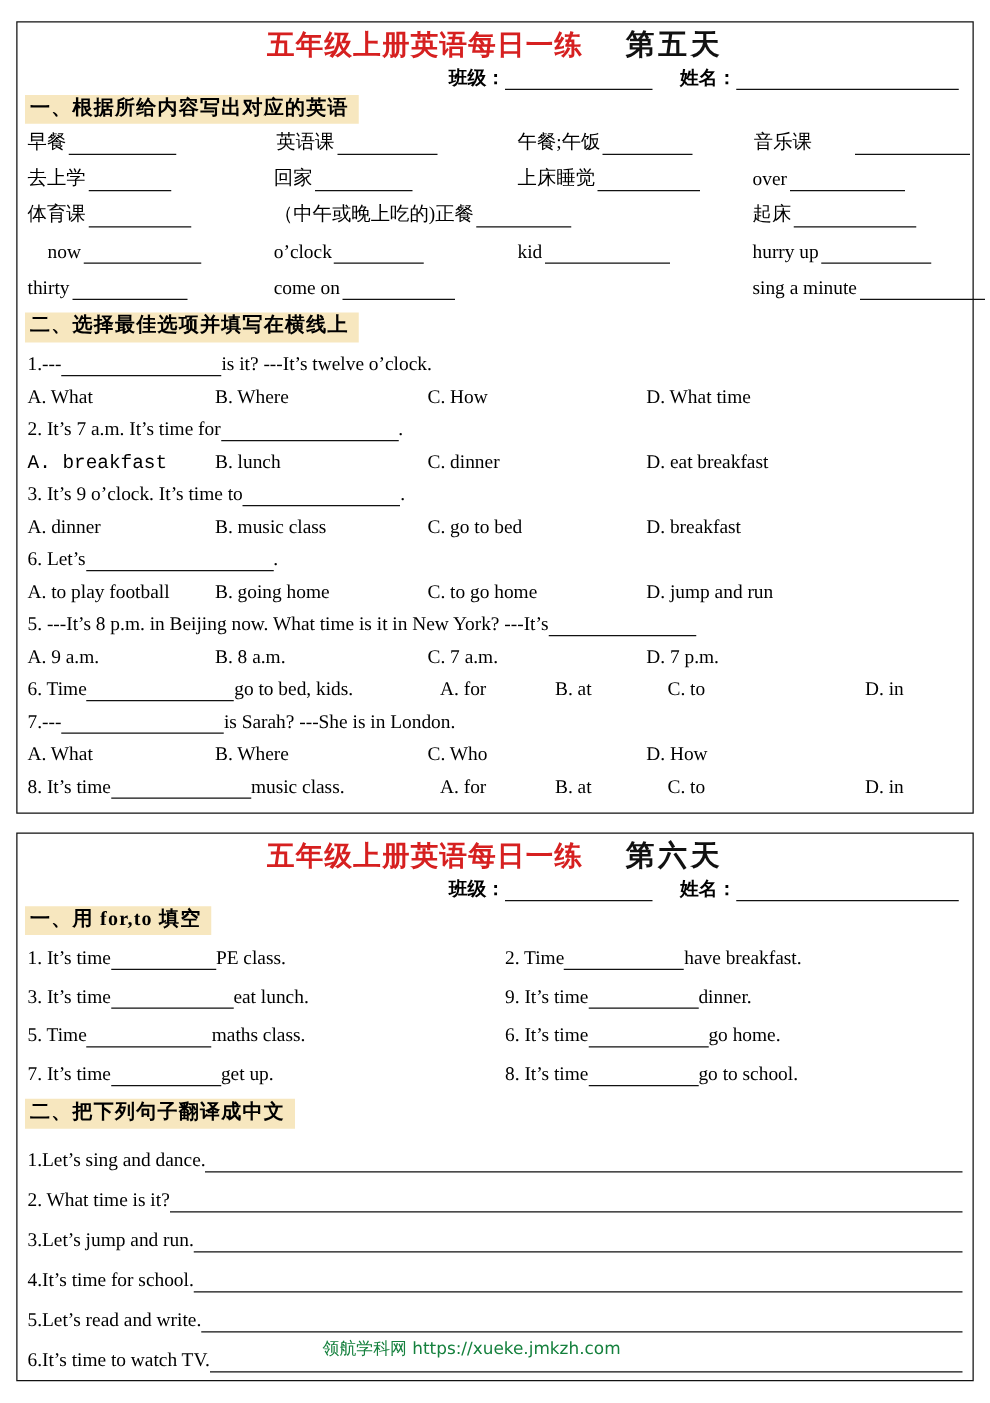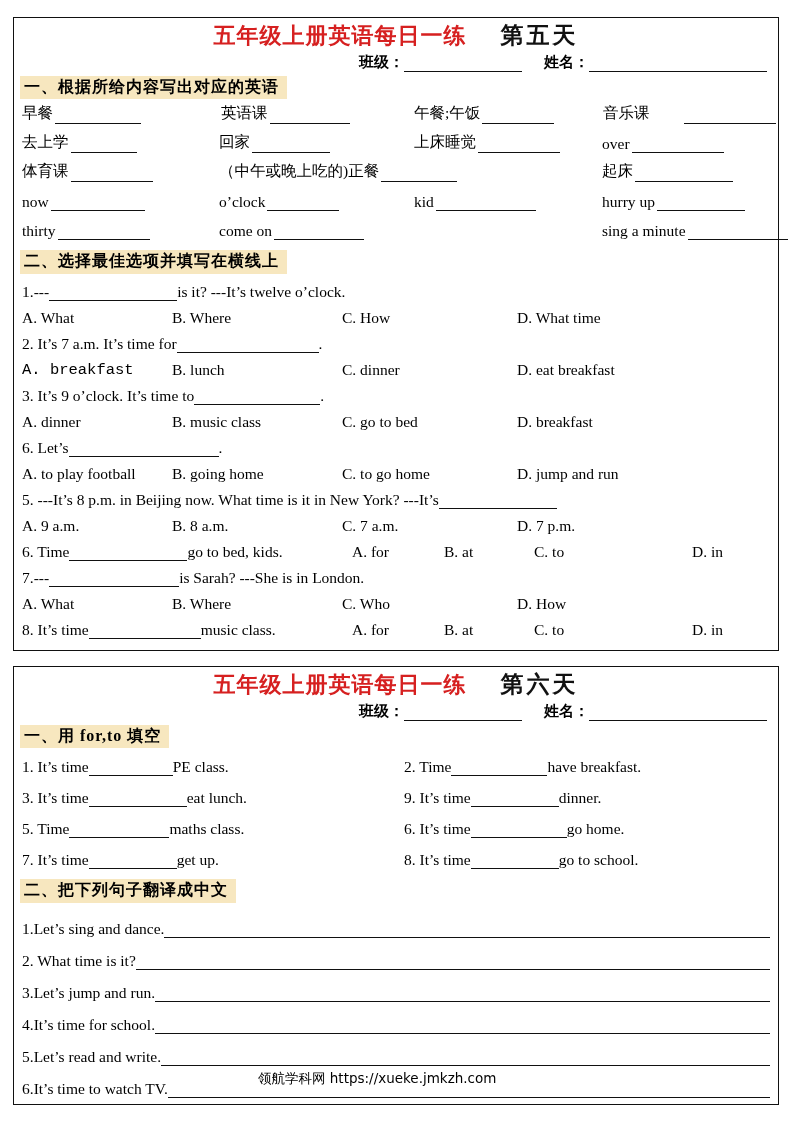--- a/index.html
+++ b/index.html
@@ -161,21 +161,21 @@
     flex: 1;
     position: relative;
   }
 
   
   .watermark {
     position: absolute;
     left: 258px;
     top: 1070px;
     font-size: 13.5px;
-    color: #000000;
+    color: #15803d;
     font-family: "DejaVu Sans", sans-serif;
     white-space: nowrap;
   }
 </style>
 </head>
 <body>
 
 <div class="page">
 
   <div class="worksheet" id="worksheet-1">
@@ -242,21 +242,21 @@
           <div class="vocab-cell" style="margin-left: 0px; position: absolute; left: 197px; bottom: 6px;">
             <span class="term">（中午或晚上吃的)正餐</span>
             <span class="blank" style="width: 76px;"></span>
           </div>
           <div class="vocab-cell" style="margin-left: 0px; position: absolute; left: 580px; bottom: 6px;">
             <span class="term">起床</span>
             <span class="blank" style="width: 98px;"></span>
           </div>
         </div>
         <div class="vocab-row" style="position: relative;">
-          <div class="vocab-cell" style="margin-left: 0px; position: absolute; left: 0px; bottom: 6px;">
+          <div class="vocab-cell" style="margin-left: 16px; position: absolute; left: 0px; bottom: 6px;">
             <span class="term">now</span>
             <span class="blank" style="width: 94px;"></span>
           </div>
           <div class="vocab-cell" style="margin-left: 0px; position: absolute; left: 197px; bottom: 6px;">
             <span class="term">o’clock</span>
             <span class="blank" style="width: 72px;"></span>
           </div>
           <div class="vocab-cell" style="margin-left: 0px; position: absolute; left: 392px; bottom: 6px;">
             <span class="term">kid</span>
             <span class="blank" style="width: 100px;"></span>

